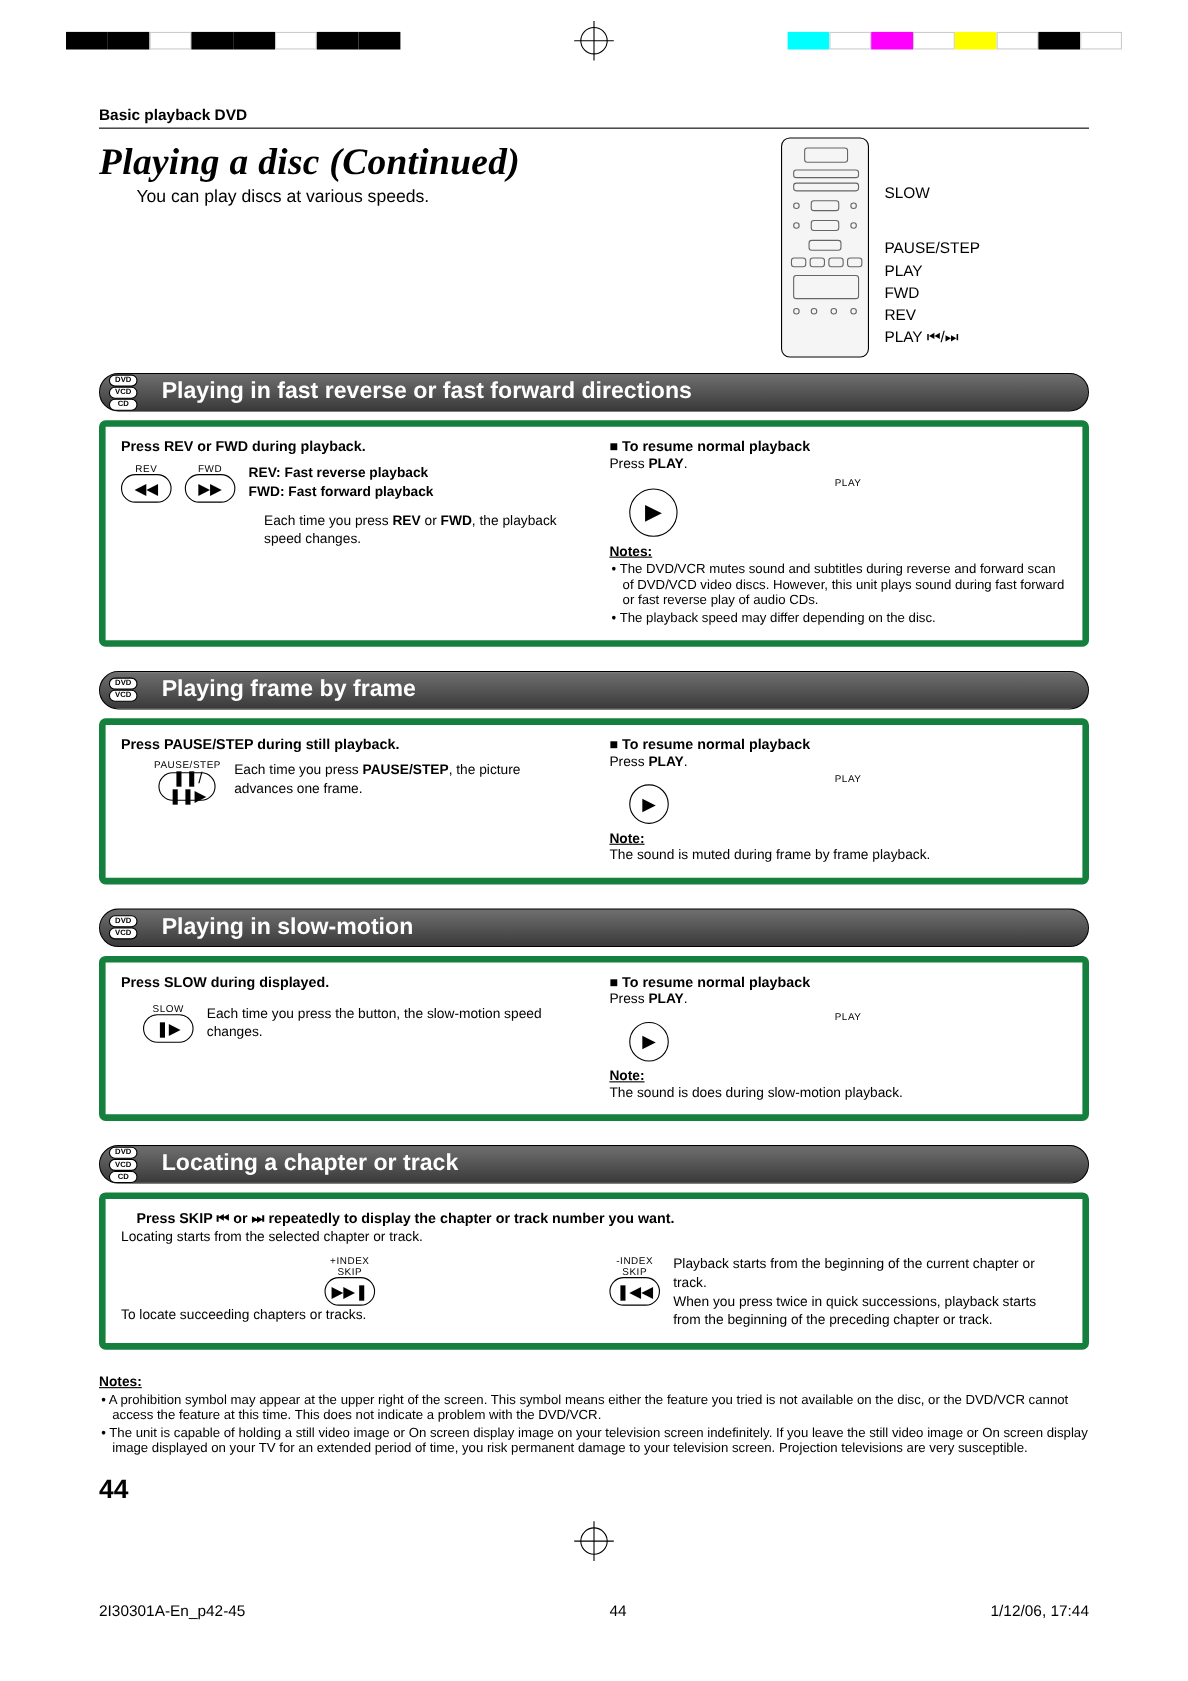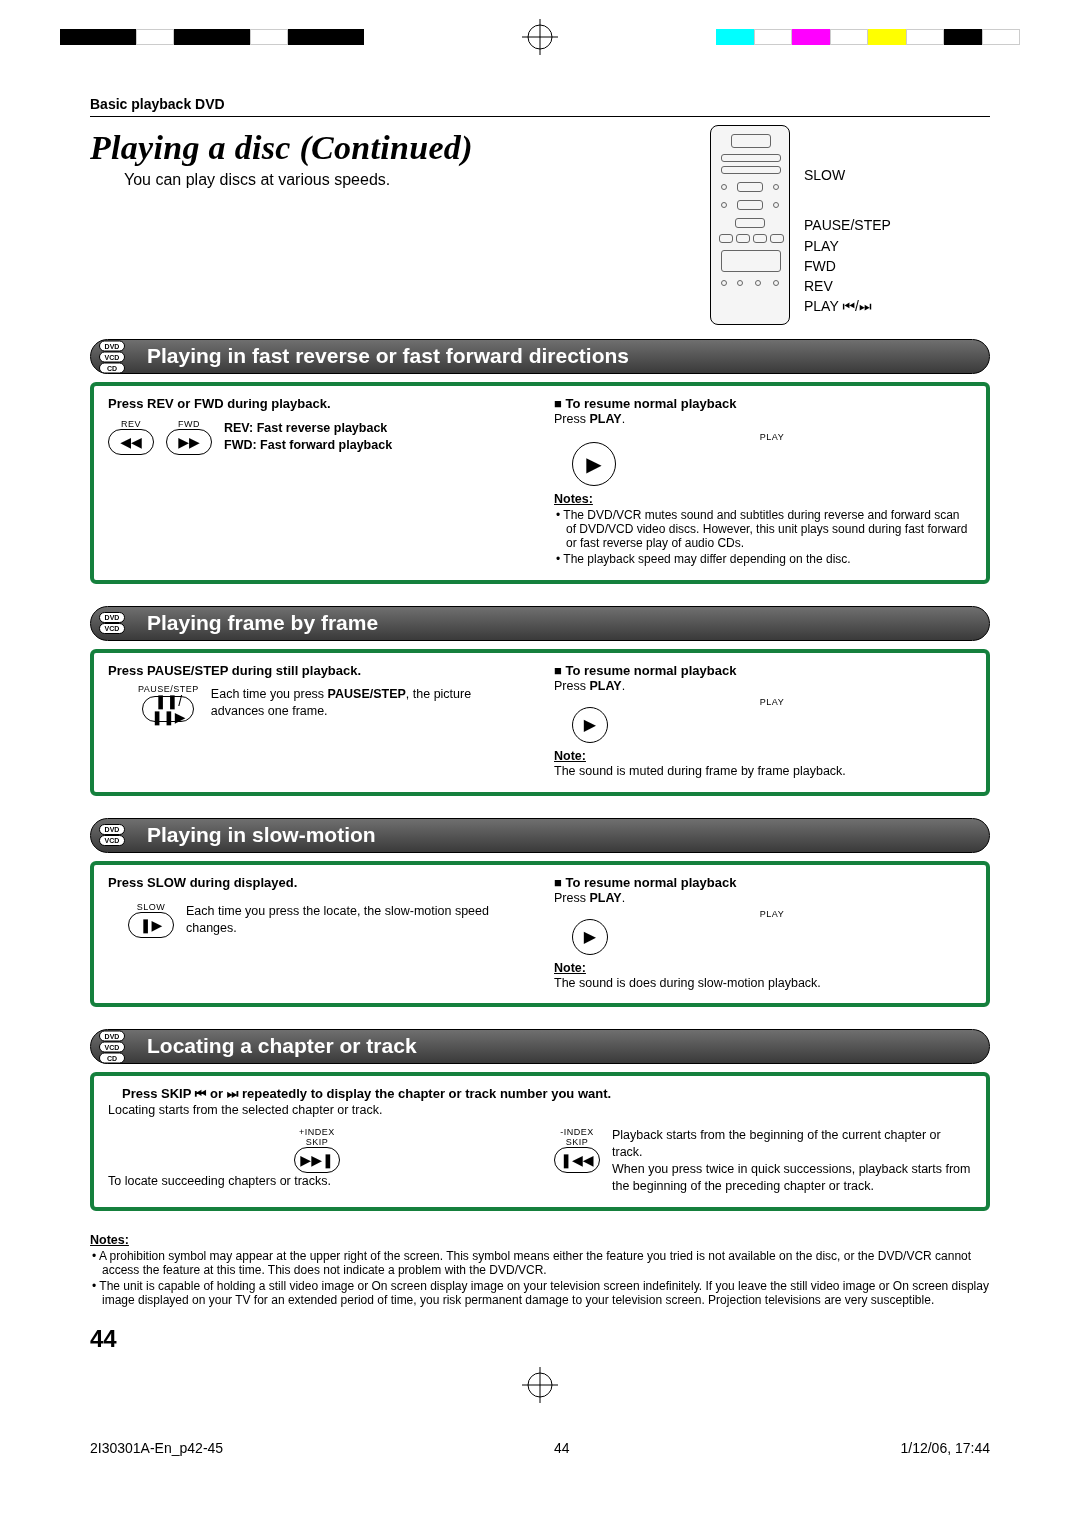--- a/index.html
+++ b/index.html
@@ -39,21 +39,21 @@
   .disc-badges {
     position: absolute;
     left: 8px; top: 50%; transform: translateY(-50%);
     display: flex; flex-direction: column; gap: 0px;
   }
   .disc-badges span {
     display:inline-block; border:1px solid #000; border-radius: 6px;
     background:#fff; color:#000; font-size:7px; font-weight:bold;
     padding: 0 3px; line-height: 9px; text-align:center; min-width: 26px;
   }
-  .section-box { border:4px solid #15803d; border-radius: 6px; padding: 10px 14px 12px 14px; margin-bottom: 22px;}
+  .section-box { border:6px solid #15803d; border-radius: 6px; padding: 10px 14px 12px 14px; margin-bottom: 22px;}
   .cols { display:flex; gap: 28px; }
   .col { flex:1; }
   .bold { font-weight: bold; }
   .btn-oval {
     display:inline-flex; align-items:center; justify-content:center;
     border:1.5px solid #000; border-radius: 14px;
     width: 46px; height: 26px; font-size: 14px;
   }
   .btn-round {
     display:inline-flex; align-items:center; justify-content:center;
@@ -174,20 +174,23 @@
           </div>
           <div style="text-align:center">
             <div class="btn-label">FWD</div>
             <div class="btn-oval">▶▶</div>
           </div>
           <div class="sub">
             <div><span class="bold">REV:  Fast reverse playback</span></div>
             <div><span class="bold">FWD:  Fast forward playback</span></div>
           </div>
         </div>
+        <div class="sub" style="margin-left:130px; margin-top:8px;">
+          <span>Each time you press </span><span class="bold">REV</span><span> or </span><span class="bold">FWD</span><span>, the playback speed changes.</span>
+        </div>
       </div>
       <div class="col">
         <div class="bold sq">To resume normal playback</div>
         <div class="sub"><span>Press </span><span class="bold">PLAY</span><span>.</span></div>
         <div style="text-align:left; margin:4px 0 4px 18px;">
           <div class="btn-label">PLAY</div>
           <div class="btn-round">▶</div>
         </div>
         <div class="notes-label">Notes:</div>
         <ul class="note-list">
@@ -241,21 +244,21 @@
   </div>
   <div class="section-box">
     <div class="cols">
       <div class="col">
         <div class="bold">Press SLOW during displayed.</div>
         <div class="row" style="margin-top:12px;">
           <div style="text-align:center; margin-left:20px;">
             <div class="btn-label">SLOW</div>
             <div class="btn-oval">❚▶</div>
           </div>
-          <div class="sub">Each time you press the locate, the slow-motion speed changes.</div>
+          <div class="sub">Each time you press the button, the slow-motion speed changes.</div>
         </div>
       </div>
       <div class="col">
         <div class="bold sq">To resume normal playback</div>
         <div class="sub"><span>Press </span><span class="bold">PLAY</span><span>.</span></div>
         <div style="text-align:left; margin:2px 0 2px 18px;">
           <div class="btn-label">PLAY</div>
           <div class="btn-round" style="width:36px;height:36px;font-size:16px">▶</div>
         </div>
         <div class="notes-label">Note:</div>

